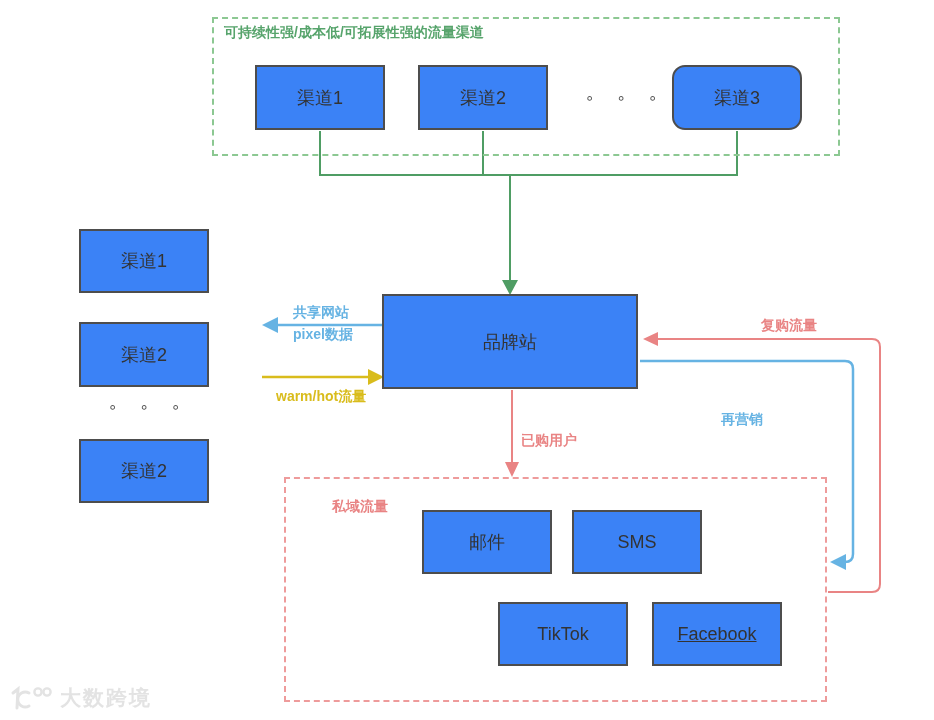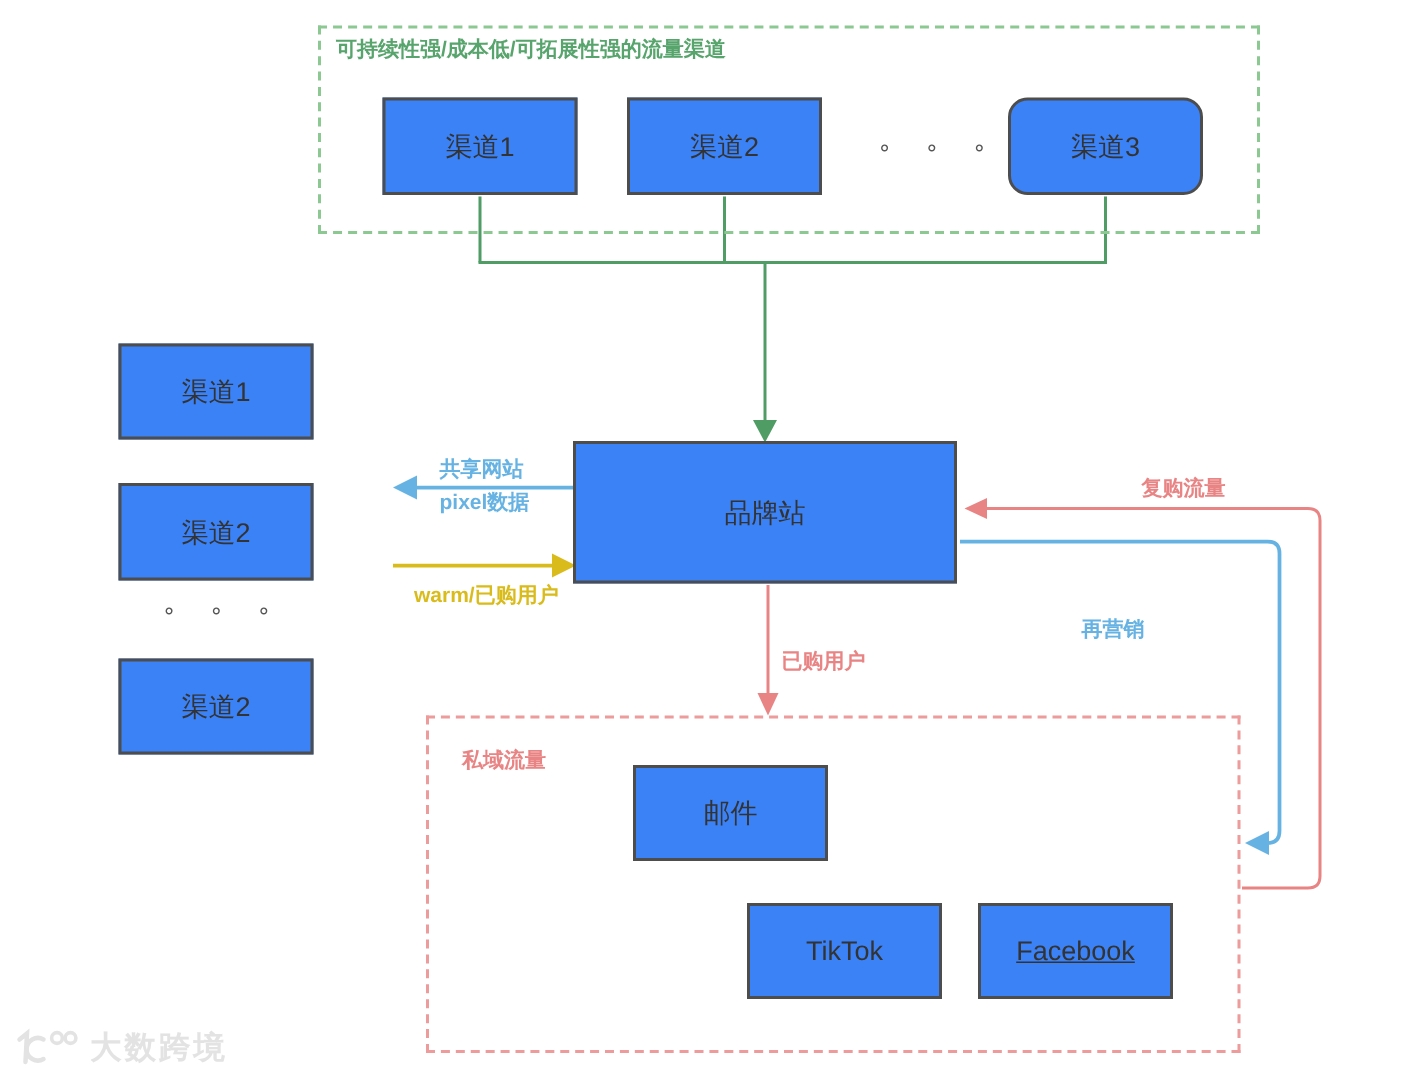--- a/index.html
+++ b/index.html
@@ -12,21 +12,21 @@
   body{background:#ffffff;font-family:"Liberation Sans","DejaVu Sans",sans-serif;}
   .canvas{position:relative;width:934px;height:720px;background:#ffffff;overflow:hidden;}
   .svg-layer{position:absolute;left:0;top:0;width:934px;height:720px;pointer-events:none;}
   .container-box{position:absolute;border:2px dashed;background:transparent;}
   .container-box.green{border-color:var(--green-border);}
   .container-box.yellow{border-color:var(--yellow-border);}
   .container-box.red{border-color:var(--red-border);}
   .container-label{position:absolute;font-size:14px;font-weight:700;white-space:nowrap;}
   .container-label.green{color:var(--green-text);}
   .container-label.yellow{color:var(--yellow-text);}
-  .container-label.red{color:var(--red);}
+  .container-label.red{color:var(--red);margin-left:24px;}
   .node{position:absolute;background:#3b82f6;border:2px solid var(--node-border);
         color:var(--node-text);font-size:18px;display:flex;align-items:center;
         justify-content:center;text-align:center;}
   .dots{position:absolute;color:#555555;font-size:15px;letter-spacing:9px;
         text-align:center;white-space:nowrap;}
   .edge-label{position:absolute;font-size:14px;font-weight:700;white-space:nowrap;line-height:1.6;}
   .edge-label.green{color:var(--green-text);}
   .edge-label.blue{color:var(--blue);}
   .edge-label.yellow{color:var(--yellow-line);}
   .edge-label.red{color:var(--red);}
@@ -84,28 +84,29 @@
   <div class="node" style="left:79px;top:322px;width:130px;height:65px;">渠道2</div>
   <div class="dots" style="left:108px;top:398px;width:72px;">∘ ∘ ∘</div>
   <div class="node" style="left:79px;top:439px;width:130px;height:64px;">渠道2</div>
 
   <div class="node" style="left:382px;top:294px;width:256px;height:95px;">品牌站</div>
 
   <div class="container-box red" style="left:284px;top:477px;width:543px;height:225px;">
     <div class="container-label red" style="left:22px;top:19px;">私域流量</div>
   </div>
   <div class="node" style="left:422px;top:510px;width:130px;height:64px;">邮件</div>
+  <div class="node" style="left:572px;top:510px;width:130px;height:64px;">SMS</div>
   <div class="node" style="left:498px;top:602px;width:130px;height:64px;">TikTok</div>
   <div class="node" style="left:652px;top:602px;width:130px;height:64px;text-decoration:underline;">Facebook</div>
 
   <div class="edge-label blue" style="left:293px;top:301px;">
     <div>共享网站</div>
     <div>pixel数据</div>
   </div>
-  <div class="edge-label yellow" style="left:276px;top:385px;">warm/已购用户</div>
+  <div class="edge-label yellow" style="left:276px;top:385px;">warm/hot流量</div>
   <div class="edge-label red" style="left:521px;top:429px;">已购用户</div>
   <div class="edge-label red" style="left:761px;top:314px;">复购流量</div>
   <div class="edge-label blue" style="left:721px;top:364px;margin-top:44px;">再营销</div>
 
   <div class="watermark">
     <svg width="46" height="28" viewBox="0 0 46 28">
       <path d="M5,9 L10,5 L9,24" stroke="var(--watermark)" stroke-width="3" fill="none" stroke-linecap="round"></path>
       <path d="M21,9 A7.5,7.5 0 1 0 21,22" stroke="var(--watermark)" stroke-width="3" fill="none" stroke-linecap="round"></path>
       <circle cx="30" cy="8" r="3.6" stroke="var(--watermark)" stroke-width="2.4" fill="none"></circle>
       <circle cx="39" cy="8" r="3.6" stroke="var(--watermark)" stroke-width="2.4" fill="none"></circle>

